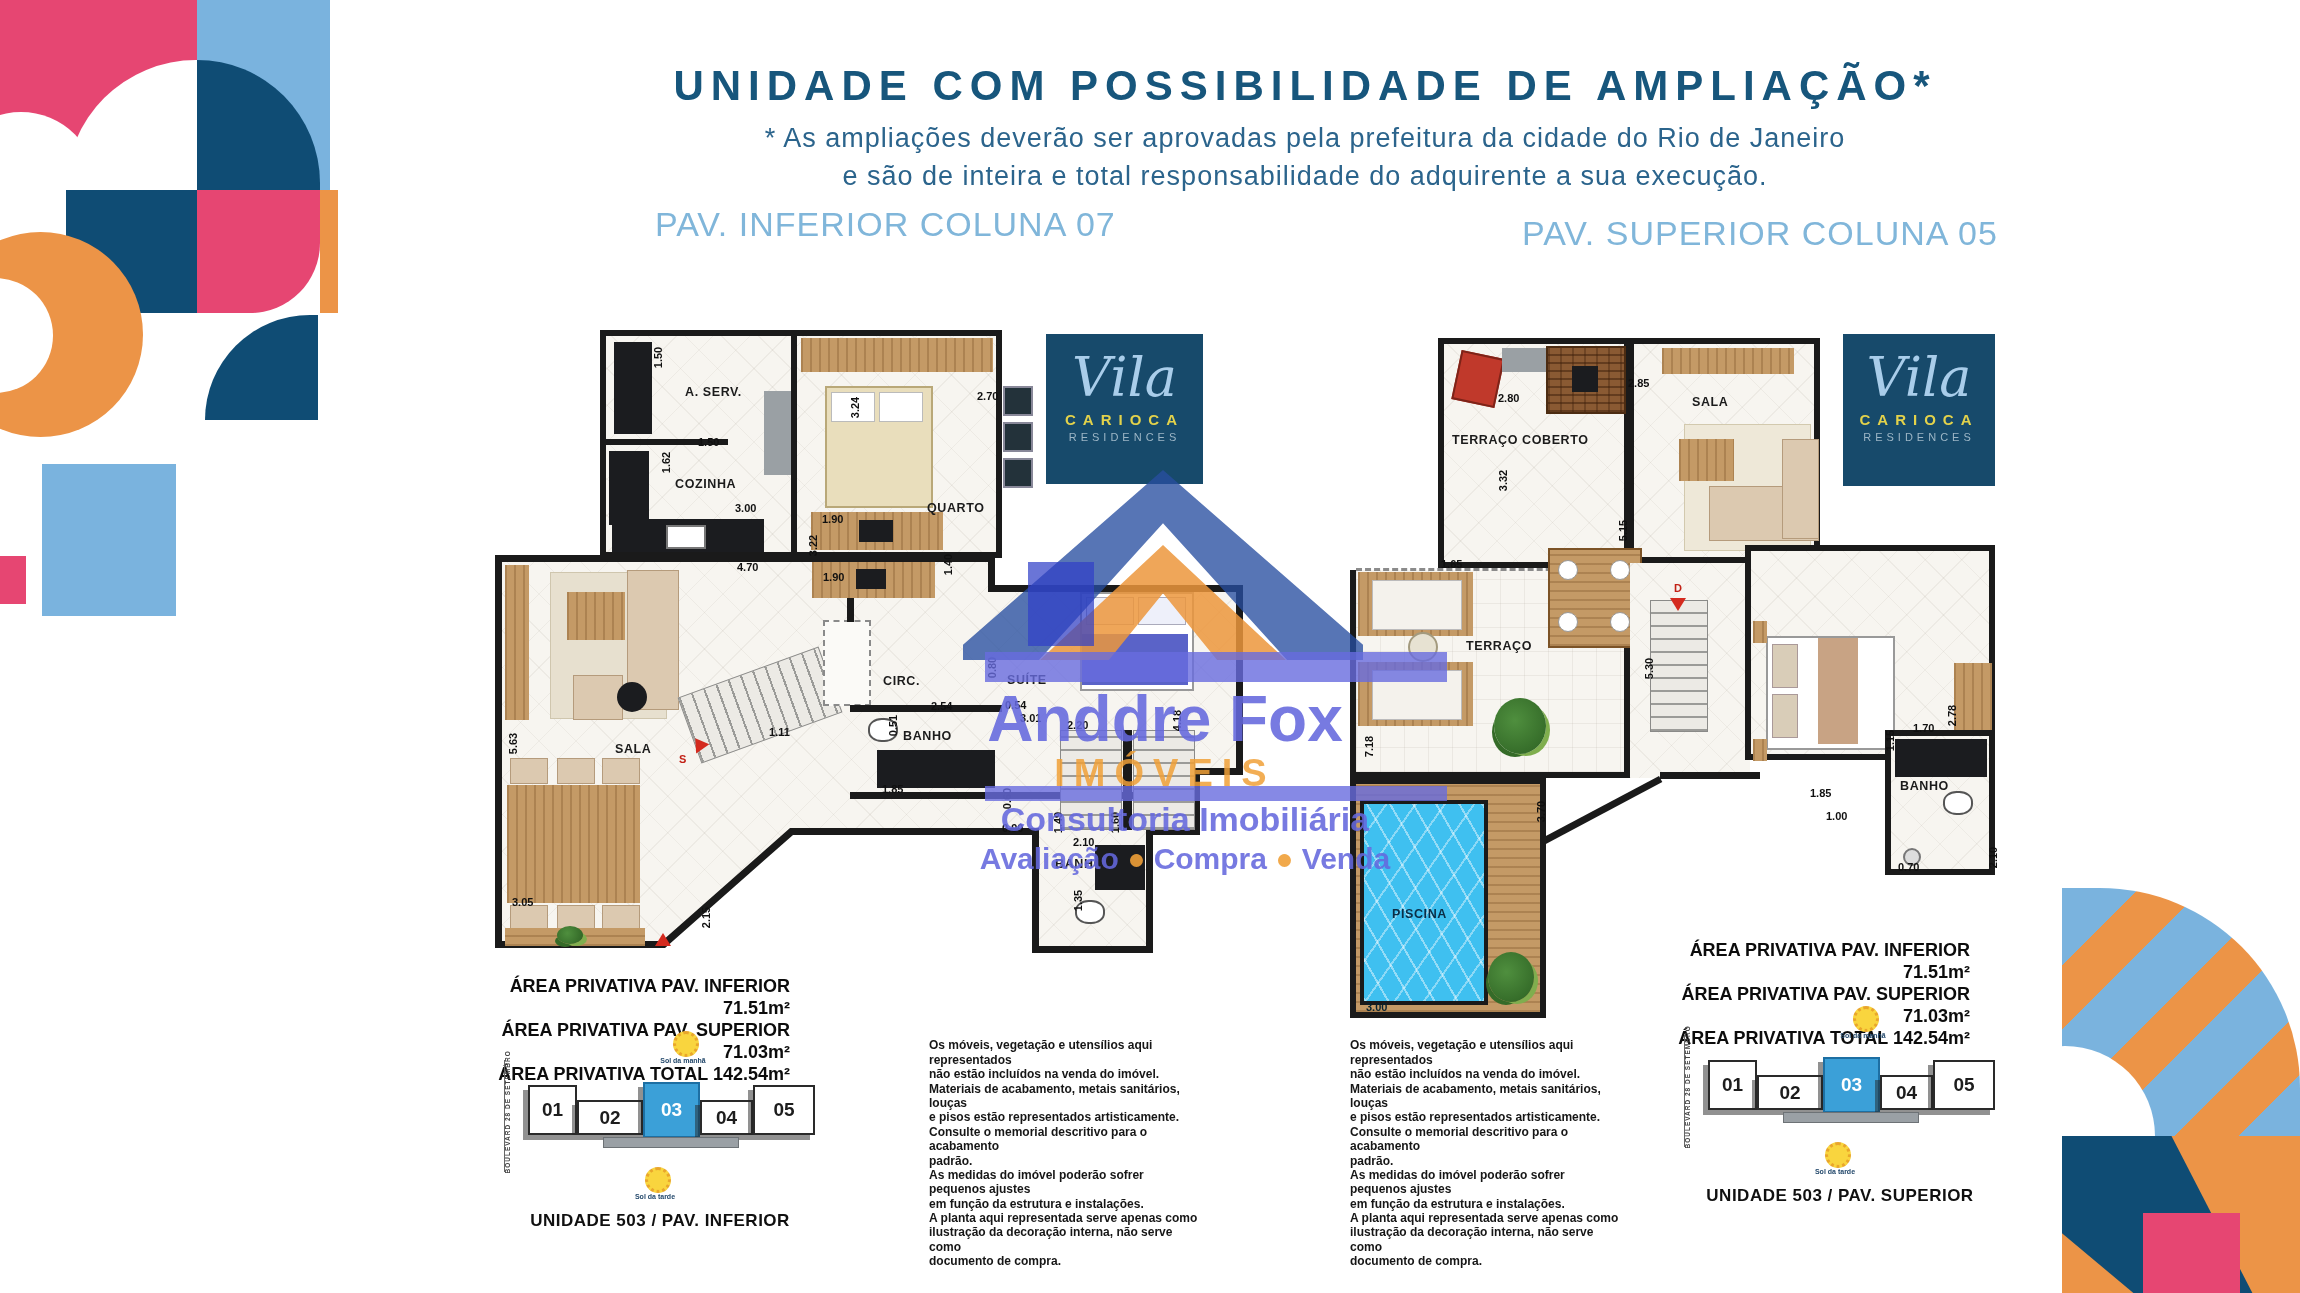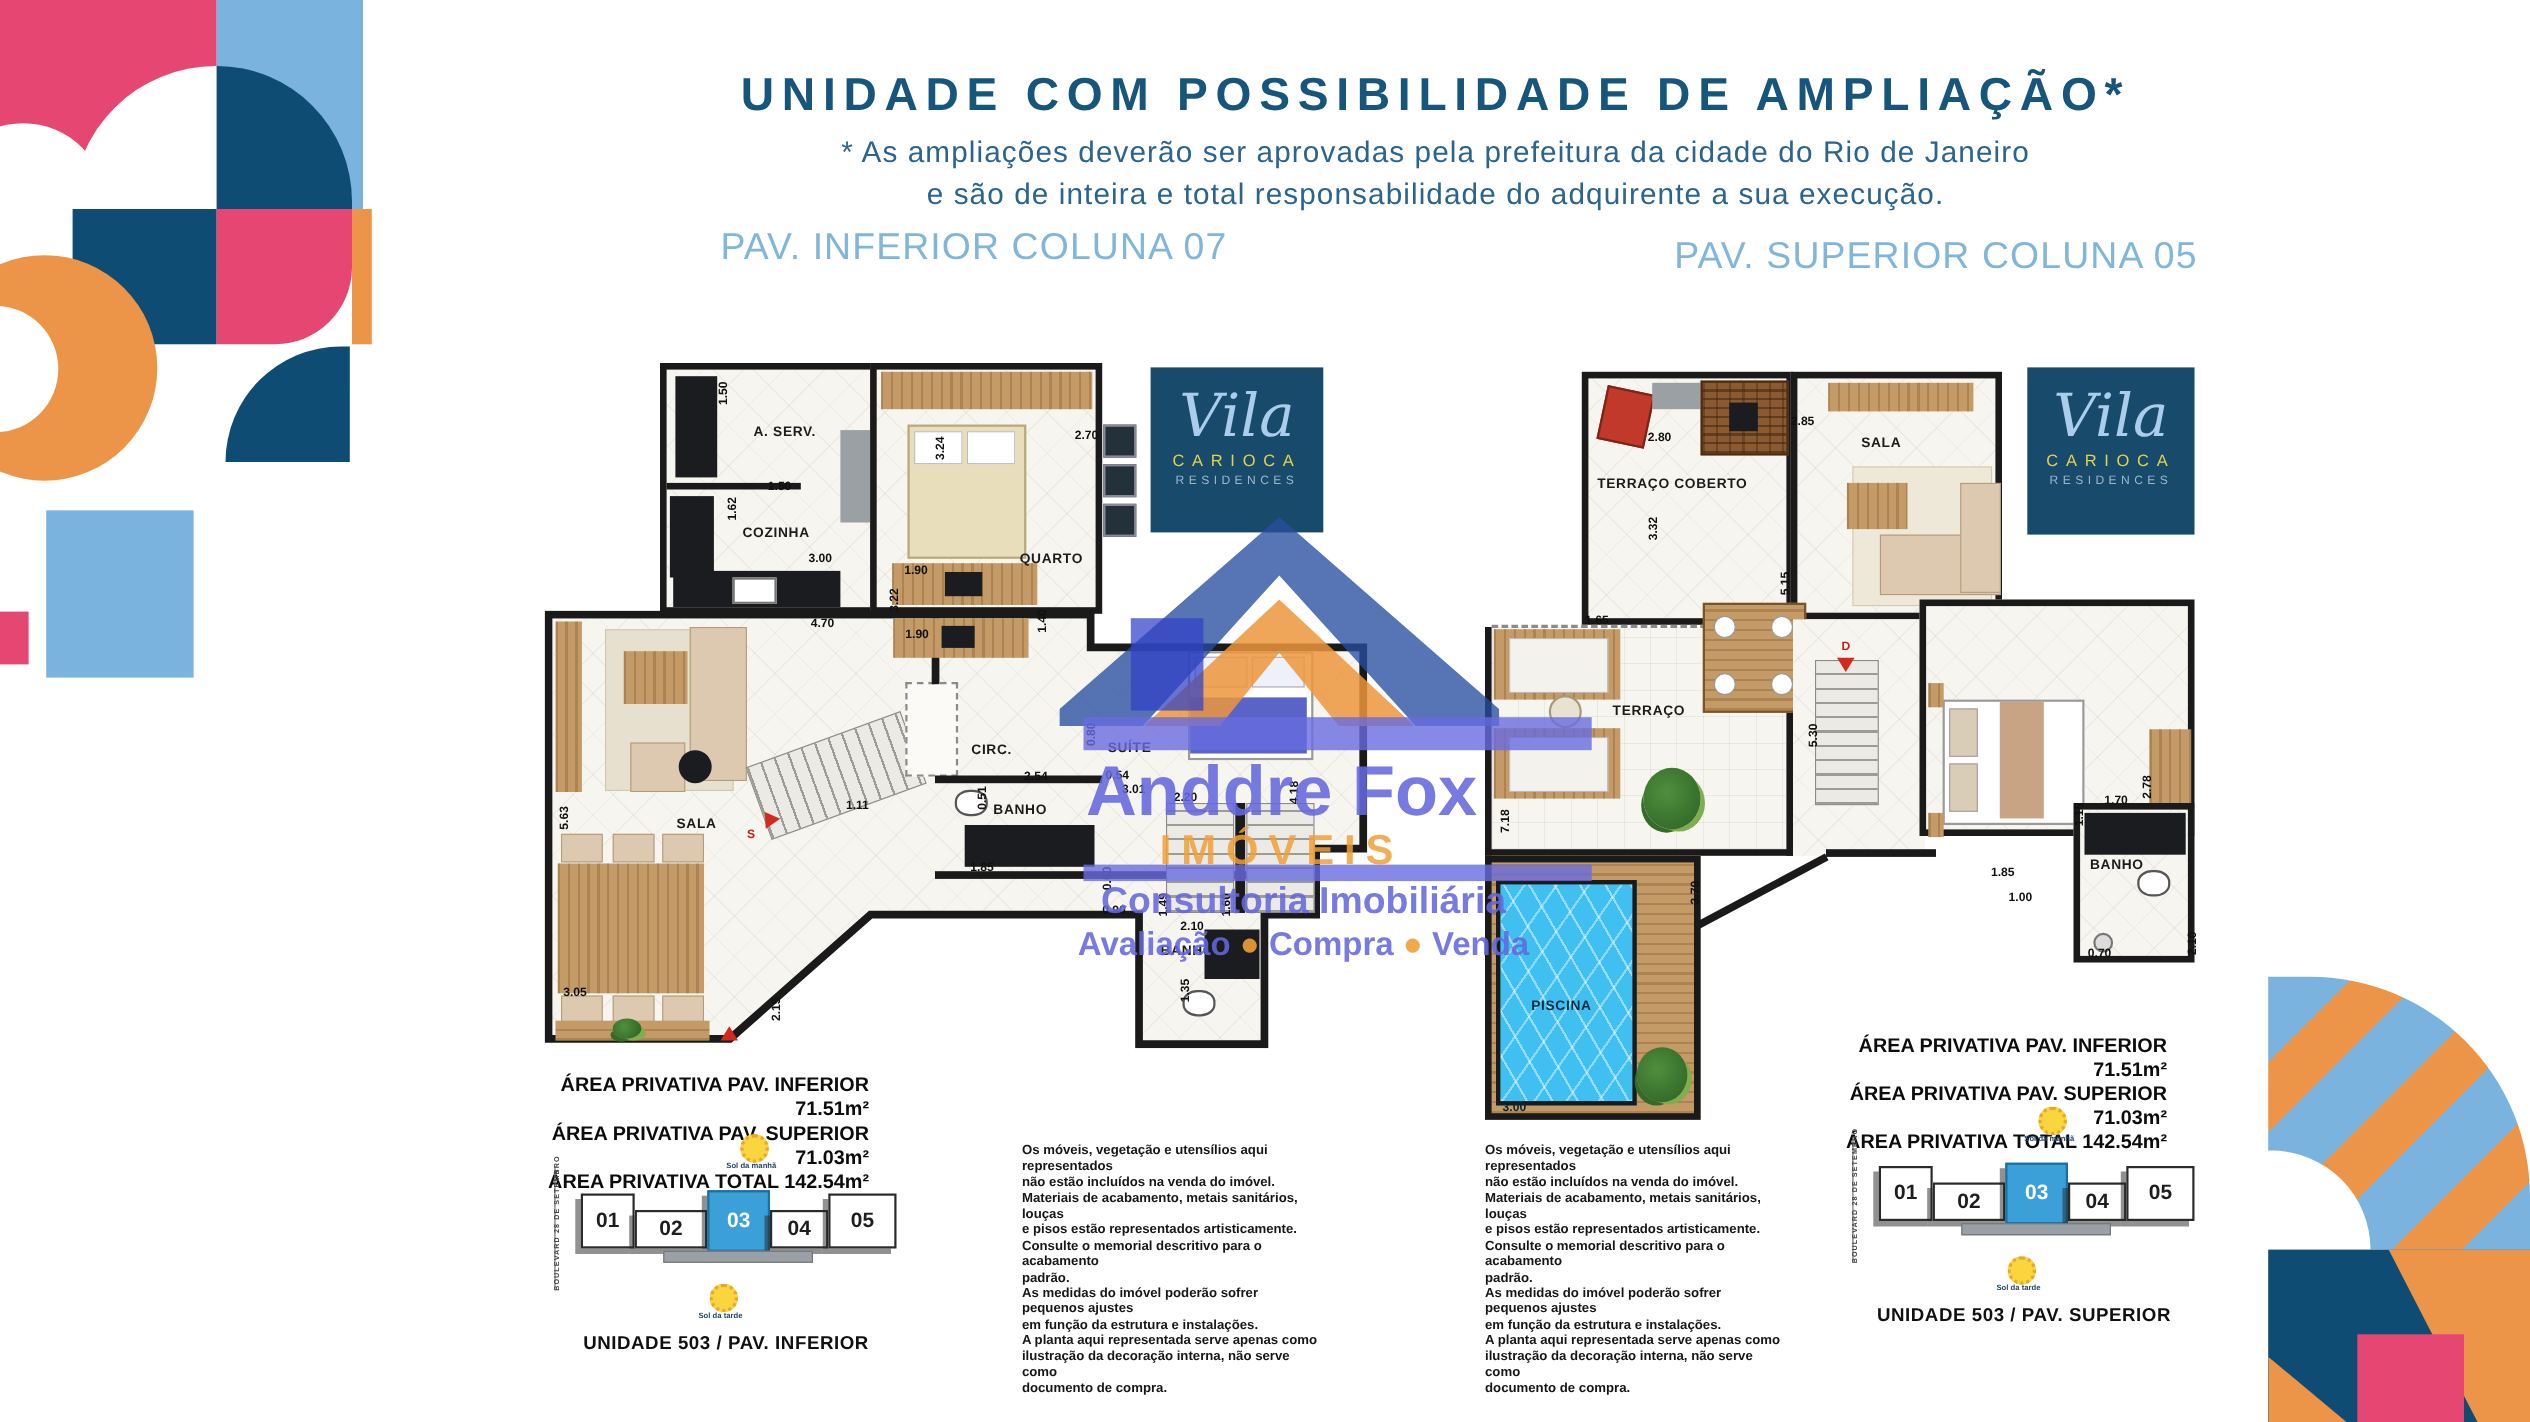--- a/index.html
+++ b/index.html
@@ -11,21 +11,21 @@
          letter-spacing:7px;color:#17567c}
   .subtitle{left:600px;top:120px;width:1410px;text-align:center;font-size:27px;line-height:1.4;
             color:#2b648c;white-space:pre-line;letter-spacing:1px}
   .sec-header{font-size:34px;color:#80b6da;letter-spacing:1px;white-space:nowrap}
   
   .shape{position:absolute}
   
   .vlogo{position:absolute;background:#174a6b;text-align:center;z-index:3}
   .vscript{font-family:"DejaVu Serif",serif;font-style:italic;font-size:54px;color:#a9cdea;
            margin-top:14px;line-height:1.1}
-  .vcarioca{color:#e3d24b;font-size:15px;font-weight:normal;letter-spacing:7px;margin-top:4px}
+  .vcarioca{color:#e3d24b;font-size:15px;font-weight:bold;letter-spacing:7px;margin-top:4px}
   .vres{color:#9db6c6;font-size:11px;letter-spacing:4px;margin-top:3px}
   
   .plan{position:absolute;z-index:1}
   .wall-box{position:absolute;background:#f7f5f0;border:6px solid #1a1a1a;box-sizing:border-box;
     background-image:repeating-linear-gradient(45deg,rgba(150,140,125,.10) 0 1px,transparent 1px 26px),
                      repeating-linear-gradient(-45deg,rgba(150,140,125,.10) 0 1px,transparent 1px 26px)}
   .floor{background:#f7f5f0;
     background-image:repeating-linear-gradient(45deg,rgba(150,140,125,.10) 0 1px,transparent 1px 26px),
                      repeating-linear-gradient(-45deg,rgba(150,140,125,.10) 0 1px,transparent 1px 26px)}
   .wood{background:#c49a66;background-image:repeating-linear-gradient(90deg,rgba(110,70,28,.28) 0 2px,transparent 2px 9px)}

